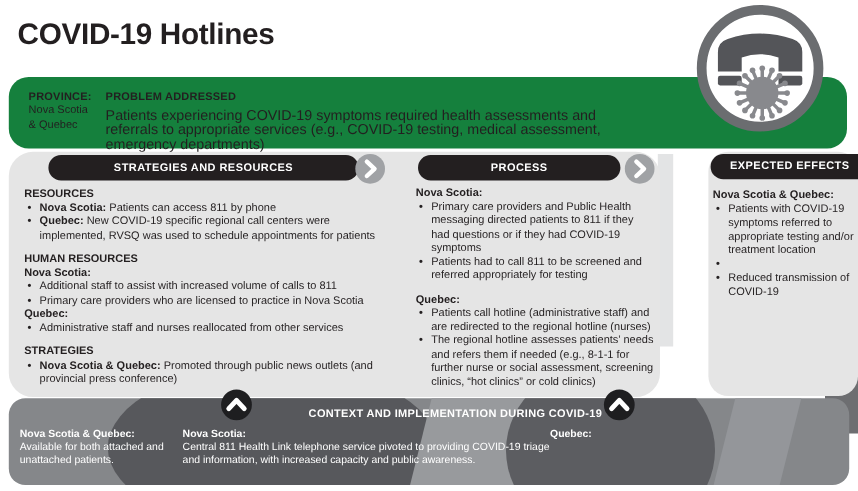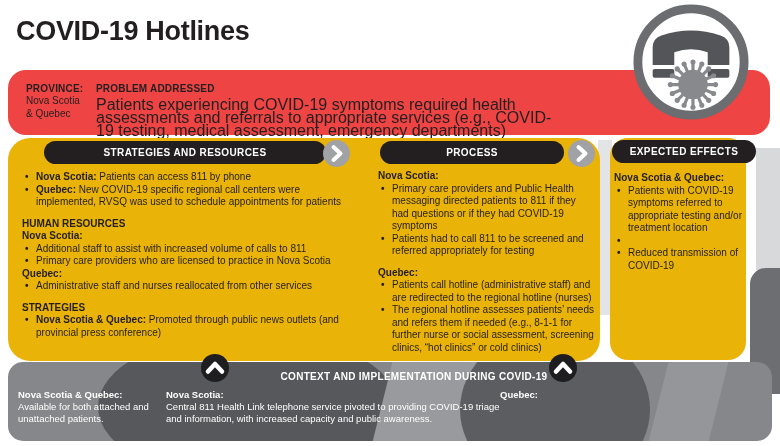--- a/index.html
+++ b/index.html
@@ -10,35 +10,35 @@
   .page-title{position:absolute;left:16px;top:16px;font-size:27px;font-weight:bold;
               letter-spacing:-0.3px;color:#231f20;}
 
   
   .bg-gap-strip{position:absolute;left:598px;top:140px;width:14px;height:175px;background:#e3e4e5;}
   .bg-right-light{position:absolute;left:756px;top:148px;width:24px;height:122px;background:#d8d9da;}
   .bg-right-dark{position:absolute;left:750px;top:268px;width:30px;height:126px;background:#6d6e71;
                  border-top-left-radius:16px;}
 
   
-  .meta-strip{position:absolute;left:8px;top:70px;width:762px;height:65px;background:#ef4444;
+  .meta-strip{position:absolute;left:8px;top:70px;width:762px;height:65px;background:#15803d;
               border-radius:18px;}
   .meta-label{font-size:10px;font-weight:bold;letter-spacing:0.2px;}
   .province-block{position:absolute;left:18px;top:13px;width:70px;}
   .province-val{font-size:10px;line-height:13px;}
   .problem-block{position:absolute;left:88px;top:13px;width:470px;}
-  .problem-text{font-size:16px;line-height:13px;margin-top:4px;}
+  .problem-text{font-size:13px;line-height:13px;margin-top:4px;}
 
   
   .hotline-icon{position:absolute;left:632px;top:3px;width:118px;height:118px;}
 
   
-  .panel{position:absolute;background:#eab308;border-radius:22px;}
+  .panel{position:absolute;background:#e5e5e5;border-radius:22px;}
   .panel-a{left:8px;top:138px;width:592px;height:223px;}
-  .panel-b{left:610px;top:138px;width:136px;height:222px;border-radius:18px;}
+  .panel-b{left:644px;top:138px;width:136px;height:222px;border-radius:18px;}
 
   
   .pill{position:absolute;height:23px;background:#231f20;border-radius:12px;color:#fff;
         font-size:10px;font-weight:bold;letter-spacing:0.4px;display:flex;align-items:center;
         justify-content:center;}
   .pill-1{left:36px;top:3px;width:282px;}
   .pill-2{left:372px;top:3px;width:184px;}
   .pill-3{left:2px;top:2px;width:144px;}
 
   
@@ -139,20 +139,21 @@
         <circle cx="53" cy="104" r="2.6"></circle>
     </g>
     <circle cx="62" cy="83" r="15" fill="#88898d"></circle>
   </svg>
 
   <div class="panel panel-a">
     <div class="pill pill-1">STRATEGIES AND RESOURCES</div>
     <div class="pill pill-2">PROCESS</div>
 
     <div class="col col-1">
+      <div class="sec-heading">RESOURCES</div>
       <div class="bullet">
         <span class="dot">•</span>
         <span class="btext"><b>Nova Scotia:</b><span> Patients can access 811 by phone</span></span>
       </div>
       <div class="bullet">
         <span class="dot">•</span>
         <span class="btext"><b>Quebec:</b><span> New COVID-19 specific regional call centers were implemented, RVSQ was used to schedule appointments for patients</span></span>
       </div>
 
       <div class="sec-heading">HUMAN RESOURCES</div>

